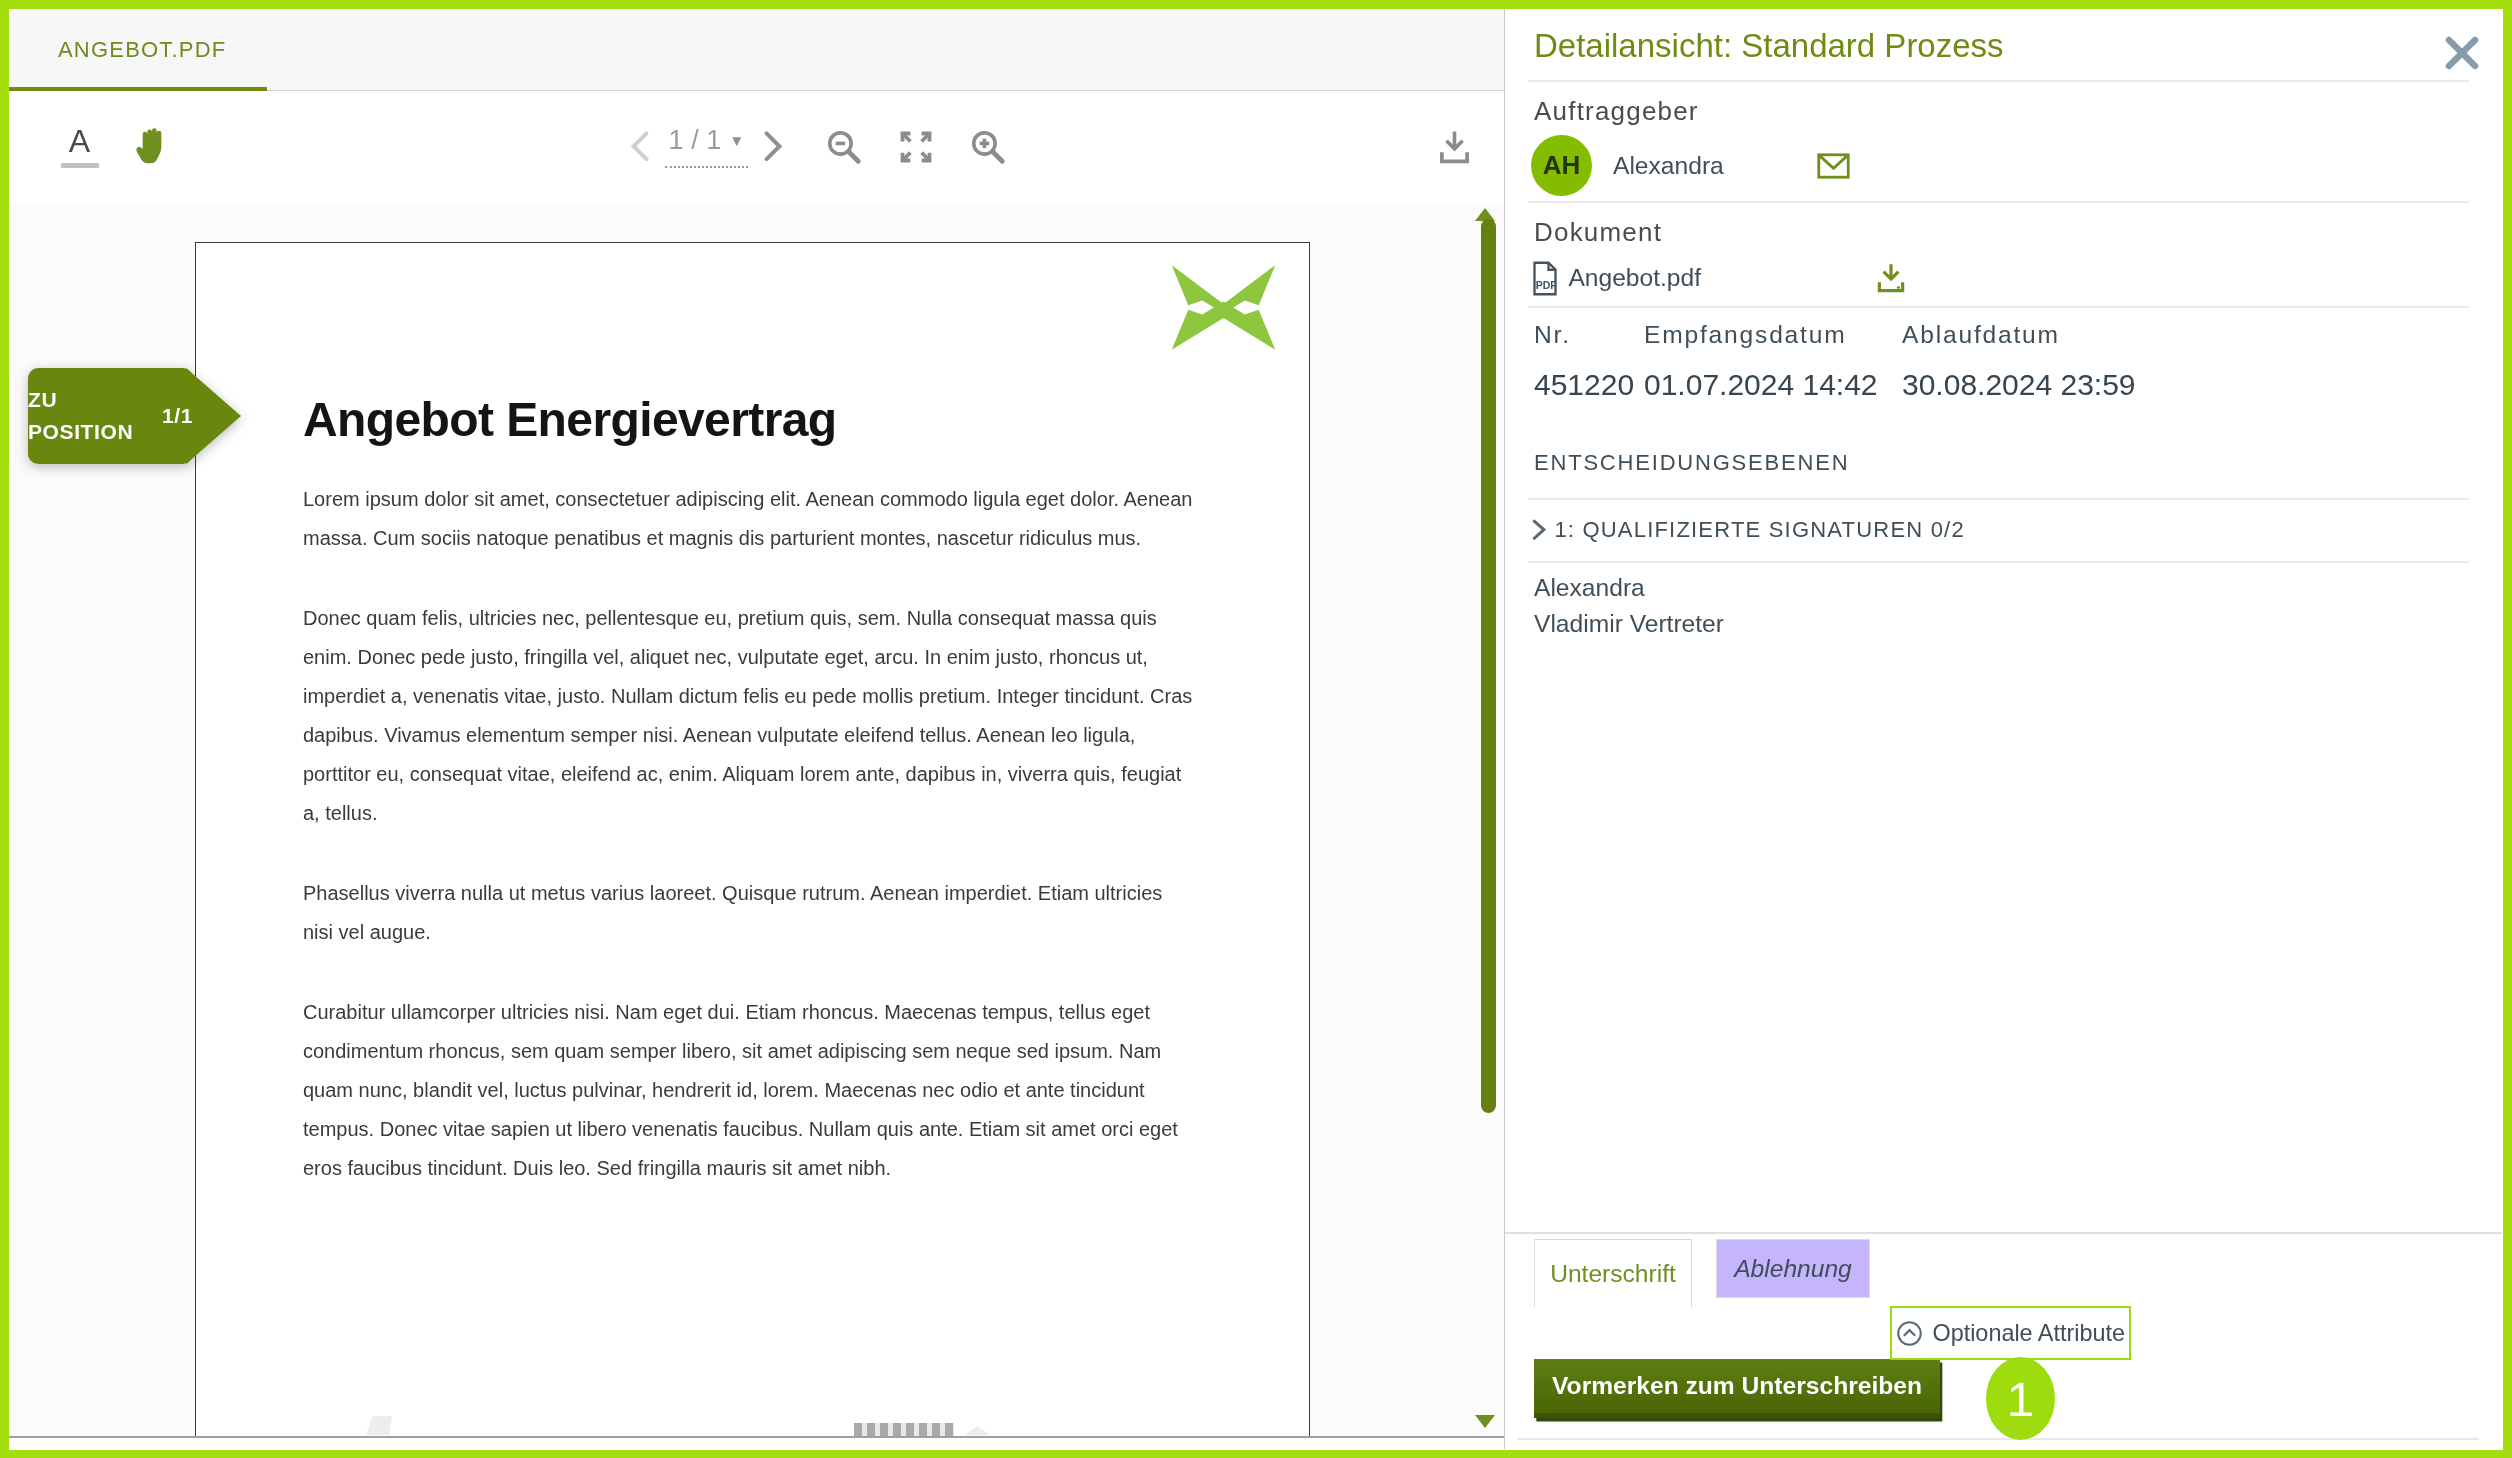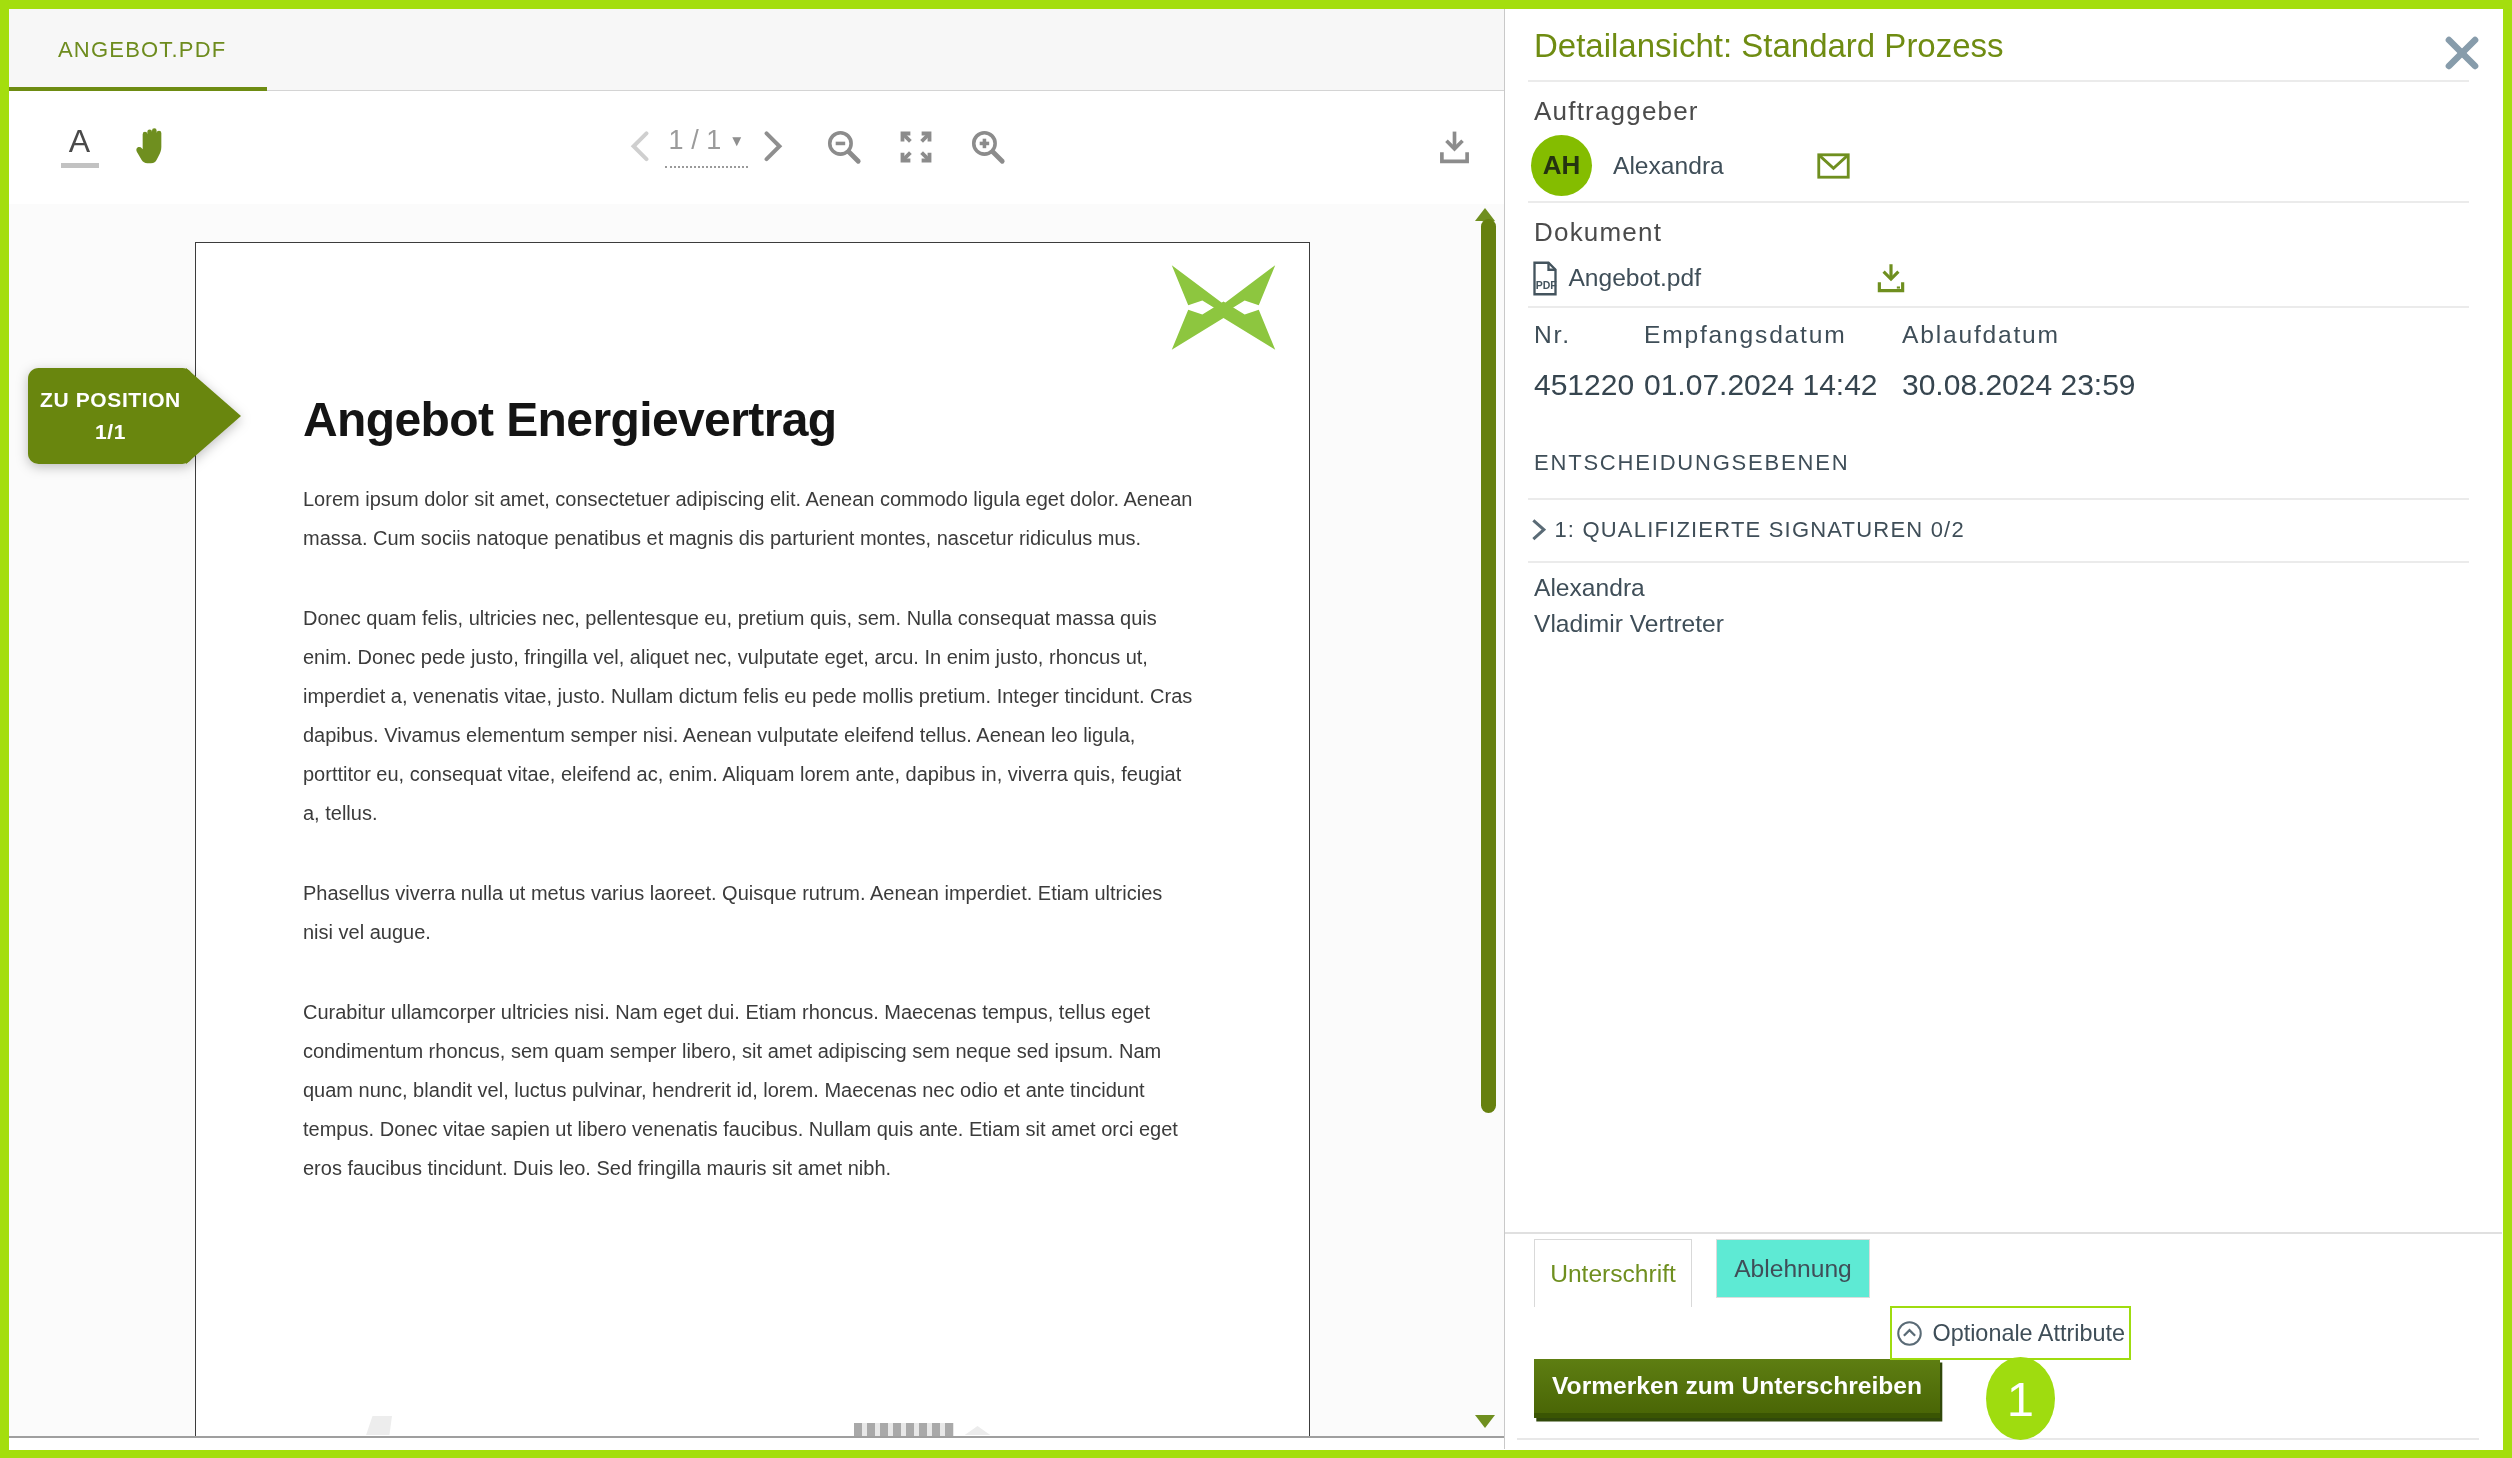--- a/index.html
+++ b/index.html
@@ -25,21 +25,21 @@
   .zoomout{left:803px;width:64px;} .expand{left:875px;width:64px;} .zoomin{left:947px;width:64px;}
   .dl-tool{left:1407px;width:76px;}
   .viewer{position:absolute;left:0;top:195px;width:1495px;height:1245px;background:#fbfbfb;overflow:hidden;}
 
   .page{position:absolute;left:186px;top:38px;width:1115px;height:1290px;background:#ffffff;border:1.8px solid #3c3c3c;padding:149px 116px 0 107px;}
   .page h1{margin:0 0 33px 0;font-size:48px;font-weight:bold;color:#141414;letter-spacing:-0.6px;}
   .page p{margin:0 0 41px 0;font-size:20px;line-height:39px;color:#3b3b3b;}
   .page-logo{position:absolute;right:29px;top:21px;}
 
   .pos-flag{position:absolute;left:19px;top:164px;width:213px;height:96px;filter:drop-shadow(0 3.5px 5.9px rgba(0,0,0,.25));}
-  .pos-flag .body{position:absolute;left:0;top:0;width:165px;height:96px;background:#69860e;border-radius:10.6px;display:flex;flex-direction:column;align-items:center;justify-content:center;}
+  .pos-flag .body{position:absolute;left:0;top:0;width:165px;height:96px;background:#69860e;border-radius:10.6px;display:flex;align-items:center;justify-content:center;}
   .pos-flag .tip{position:absolute;left:158px;top:0;width:0;height:0;border-top:48px solid transparent;border-bottom:48px solid transparent;border-left:55px solid #69860e;}
   .pos-flag .l1,.pos-flag .l2{color:#fff;font-weight:bold;font-size:21px;line-height:32px;letter-spacing:0.6px;position:relative;z-index:2;}
 
   .vscroll-up{position:absolute;right:9.4px;top:3.5px;width:0;height:0;border-left:10px solid transparent;border-right:10px solid transparent;border-bottom:13px solid #6f8f1f;}
   .vscroll-thumb{position:absolute;right:8.2px;top:15.2px;width:15.2px;height:894px;background:#66800f;border-radius:8.2px;}
   .vscroll-down{position:absolute;right:9.4px;top:1211px;width:0;height:0;border-left:10px solid transparent;border-right:10px solid transparent;border-top:13px solid #6f8f1f;}
 
   .viewer-bottom-line{position:absolute;left:0;top:1232px;width:1495px;height:2.3px;background:#9f9f9f;}
   .viewer-bottom-white{position:absolute;left:0;top:1234px;width:1495px;height:11.7px;background:#ffffff;}
   .artifact-trapezoid{position:absolute;left:357px;top:1212px;width:26px;height:19.3px;background:#ededed;clip-path:polygon(25% 0,100% 0,90% 100%,0 100%);}
@@ -64,21 +64,21 @@
   .meta-grid .h{font-size:24.6px;color:#3f4e58;letter-spacing:1.8px;}
   .meta-grid .v{font-size:30px;color:#36454f;}
   .ebenen-label{left:29px;top:441px;font-size:22px;letter-spacing:1.8px;color:#3f4e58;}
   .level-row{left:26px;top:508px;display:flex;align-items:center;gap:8.2px;}
   .level-row .txt{font-size:22px;letter-spacing:1.2px;color:#3f4e58;}
   .signer{left:29px;font-size:24.6px;color:#3f4e58;}
 
   .tabs-topline{position:absolute;left:0;right:0;top:1223px;height:1.8px;background:#e0e0e0;}
   .tab{position:absolute;display:flex;align-items:center;justify-content:center;font-size:24.6px;}
   .tab-active{left:29px;top:1230px;width:158px;height:68px;background:#fff;border:1.2px solid #d9d9d9;border-bottom:none;color:#6f8f1f;z-index:2;}
-  .tab-inactive{left:211px;top:1230px;width:154px;height:59px;background:#5eead4;border:1.2px solid #dcdcdc;color:#3f4e58;}
+  .tab-inactive{left:211px;top:1230px;width:154px;height:59px;background:#c4b5fd;border:1.2px solid #dcdcdc;color:#3f4e58;font-style:italic;}
   .callout{position:absolute;left:385px;top:1297px;width:241px;height:54px;border:2.9px solid #9fdc0f;background:#fff;display:flex;align-items:center;justify-content:center;gap:9.4px;z-index:1;}
   .callout .txt{font-size:23.4px;color:#3f4e58;}
   .cta-btn{position:absolute;left:29px;top:1350px;width:406px;height:59px;background:linear-gradient(#5e7e12,#4a6606);border:none;border-bottom:5.9px solid #3a5503;box-shadow:2.3px 3.5px 0 0 #31490a;color:#fff;font-size:24.6px;font-weight:bold;display:flex;align-items:center;justify-content:center;cursor:pointer;}
   .badge-1{position:absolute;left:481px;top:1348px;width:69px;height:83px;background:#9fdc0f;border-radius:50%;display:flex;align-items:center;justify-content:center;color:#fff;font-size:49px;z-index:3;}
   .bottom-divider{position:absolute;left:11.7px;right:23.4px;top:1429px;height:1.8px;background:#e8e8e8;}
   svg{display:block;}
 </style>
 </head>
 <body>
 

